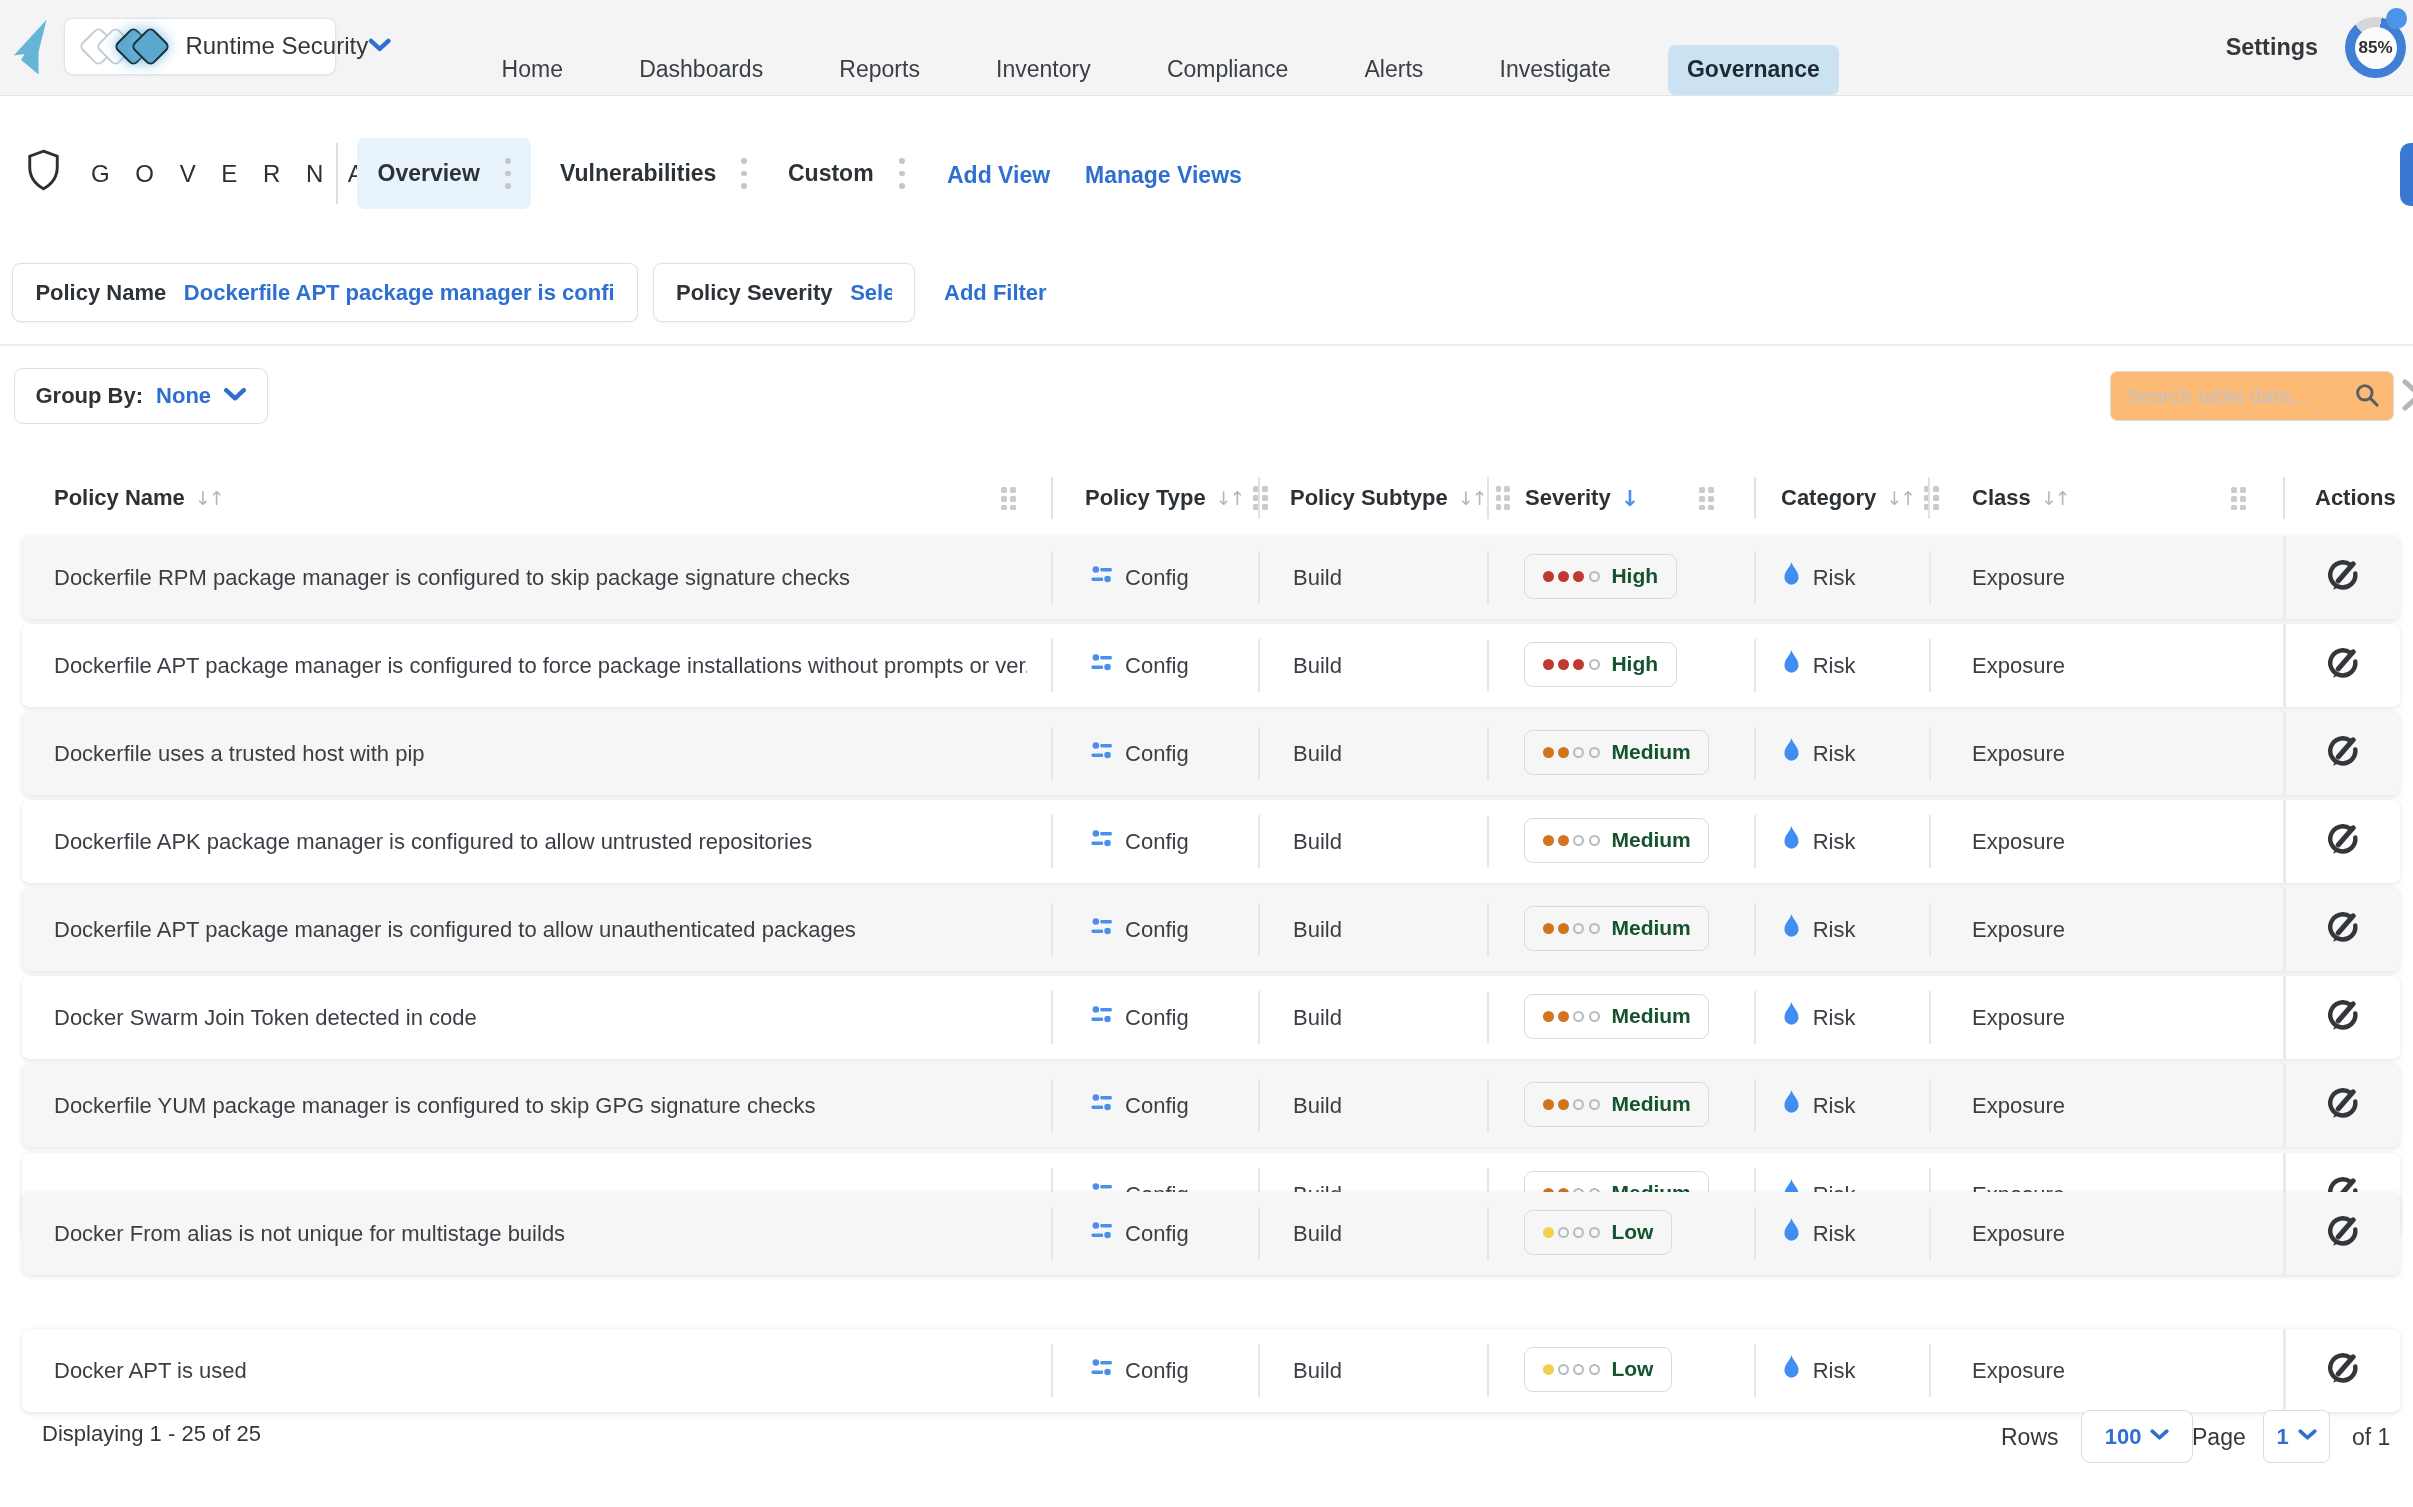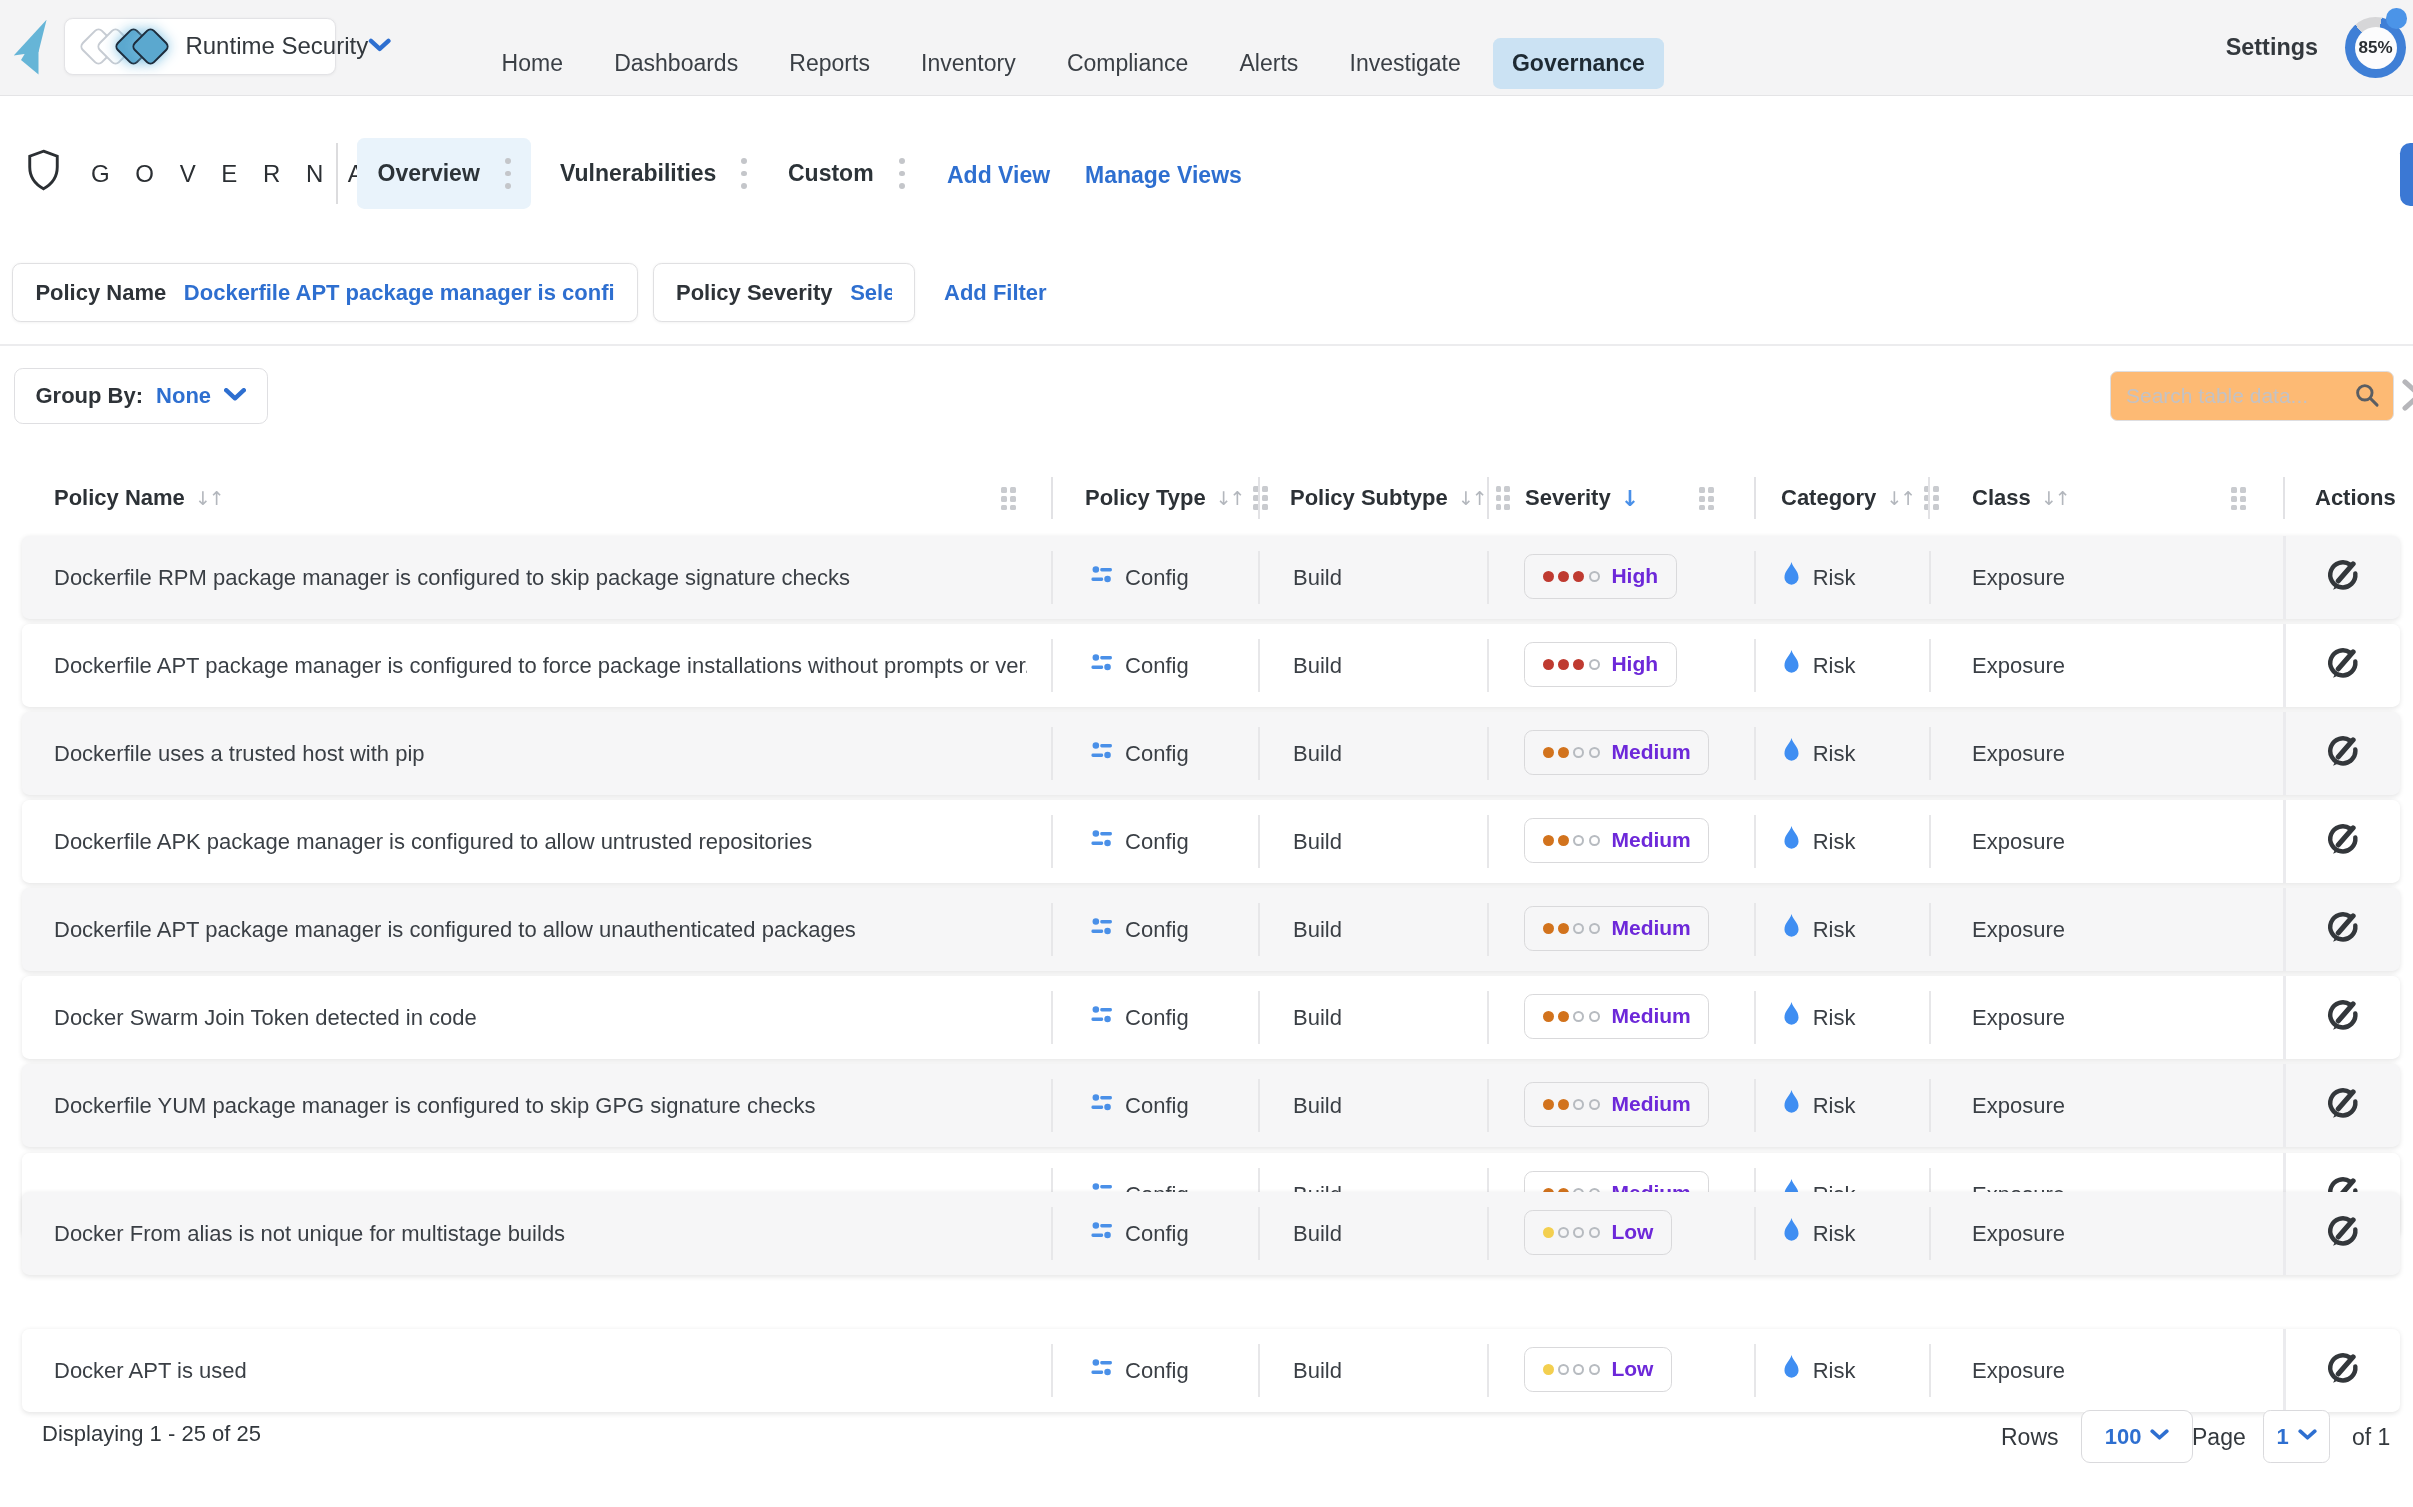--- a/index.html
+++ b/index.html
@@ -15,21 +15,21 @@
   .switcher { position:absolute; left:64px; top:17.6px; width:272px; height:57px;
     background:#fff; border:1.5px solid #e3e3e6; border-radius:8.8px;
     display:flex; align-items:center; padding:0 19px; box-sizing:border-box;
     box-shadow:0 0.7px 2.9px rgba(0,0,0,.05); }
   .dia { width:25px; height:25px; transform:rotate(45deg); border-radius:5.9px; flex:none; }
   .dia.outline { border:2.2px solid #c7ccd3; background:#fff; }
   .dia.o2 { margin-left:-11.7px; }
   .dia.filled { background:#5ba8cf; border:2.2px solid #1d2c3c; margin-left:-11.7px;
     box-shadow:0 0 13px rgba(120,190,225,.95); position:relative; z-index:2; }
   .switcher-label { margin-left:20.5px; font-size:24px; color:#33383d; flex:1; white-space:nowrap; }
-  .nav { position:absolute; left:476px; top:16px; height:95px; display:flex; align-items:center; }
+  .nav { position:absolute; left:476px; top:0; height:95px; display:flex; align-items:flex-end;gap:25px; }
   .nav-item { margin:0 6.6px; padding:11.7px 19px; font-size:23px; color:#3a3f45;
     border-radius:7.3px; white-space:nowrap; cursor:default; }
   .nav-item.active { background:#cbe2f3; font-weight:700; color:#1e2a33; }
   .settings { position:absolute; right:95px; top:0; height:95px; display:flex;
     align-items:center; font-size:23.4px; font-weight:700; color:#33383d; }
   .ring { position:absolute; left:2345px; top:17px; width:61px; height:61px; border-radius:50%;
     background:conic-gradient(from 318deg,#d6d6d8 0 15%,#3f7fd6 0);
     display:flex; align-items:center; justify-content:center; }
   .ring-inner { width:42px; height:42px; border-radius:50%; background:#fcfcfd;
     display:flex; align-items:center; justify-content:center;
@@ -97,21 +97,21 @@
   .cell-category { left:1760px; gap:11.7px; }
   .cell-class { left:1950px; }
   .cell-actions { left:2261px; width:117px; justify-content:center; }
   .rdiv { position:absolute; top:14.6px; width:1.5px; height:53px; background:#e7e7e9; }
   .rdiv.d1 { left:1029px; } .rdiv.d2 { left:1236px; } .rdiv.d3 { left:1465px; }
   .rdiv.d4 { left:1732px; } .rdiv.d5 { left:1907px; }
   .rdiv.d6 { left:2261px; top:0; height:83px; width:2.9px; background:#ebebee; }
   .badge { position:absolute; left:1502px; top:17.6px; height:45px; display:inline-flex;
     align-items:center; gap:11.7px; padding:0 17.6px; border:1.5px solid #d9d9db; border-radius:8.8px;
     box-sizing:border-box; background:transparent; }
-  .badge .sev-label { font-size:21px; font-weight:700; color:#6d28d9; }
+  .badge .sev-label { font-size:21px; font-weight:700; color:#14532d; }
   .dots { display:flex; gap:4.4px; }
   .sev-dot { width:11px; height:11px; border-radius:50%; border:2.2px solid #b7bbc0; box-sizing:border-box; }
   .sev-dot.filled { border:none; }
   .edit-icon { cursor:pointer; }
   
   .foot-display { position:absolute; left:42px; top:1421px; font-size:22px; color:#33383d; }
   .flabel-foot { position:absolute; top:1424px; font-size:23px; color:#33383d; }
   .fpill-foot { position:absolute; top:1410px; height:53px; border:1.5px solid #dadadd; border-radius:7.3px;
     display:flex; align-items:center; justify-content:center; gap:8.8px; box-sizing:border-box; background:#fff; }
   .fpill-foot .fv { font-size:22px; font-weight:700; color:#2e6fd0; }

